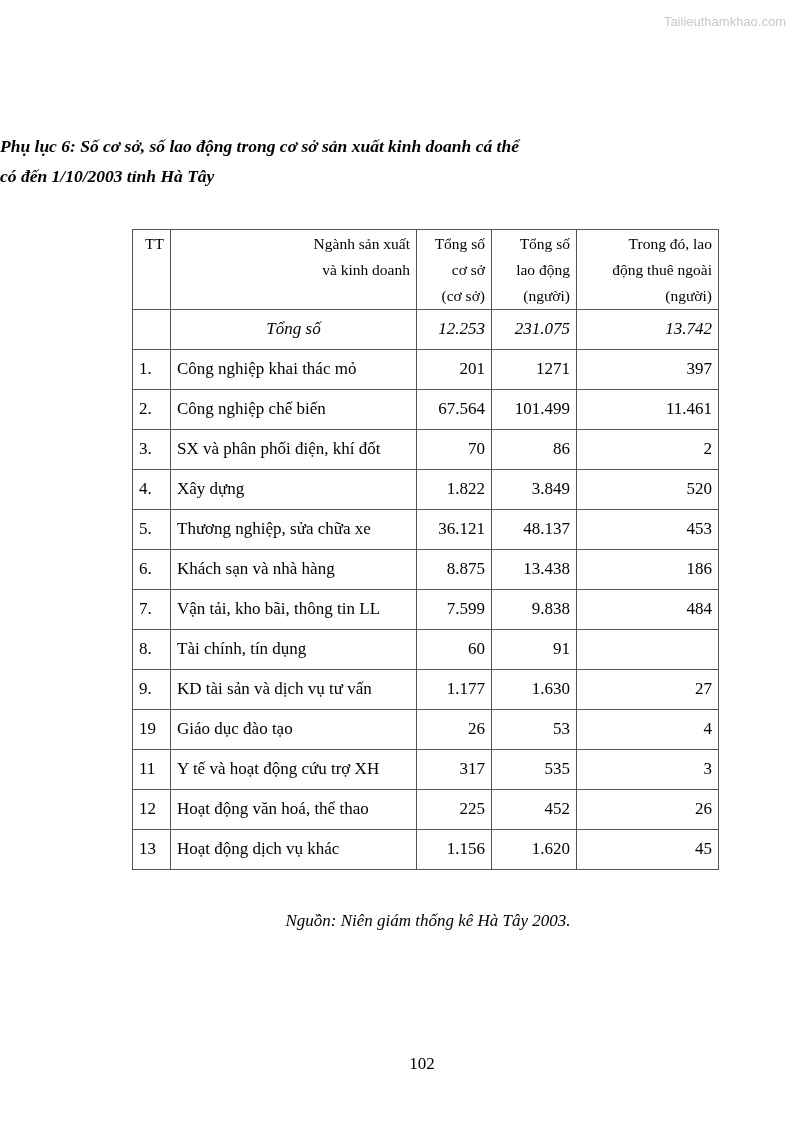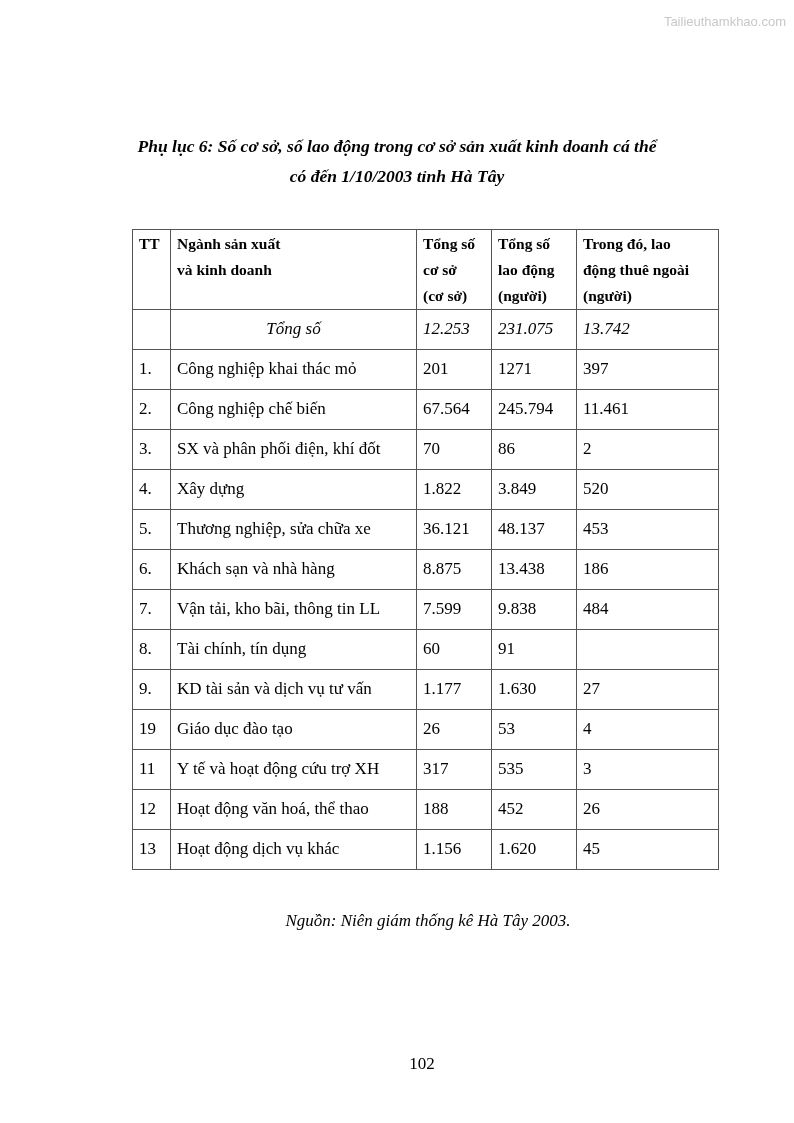--- a/index.html
+++ b/index.html
@@ -1,29 +1,29 @@
 <!DOCTYPE html>
 <html><head>
 <meta charset="utf-8">
 <style>
   html, body { margin:0; padding:0; background:#ffffff; }
   body { width:794px; height:1123px; position:relative; font-family:"Liberation Serif", "DejaVu Serif", serif; color:#000; overflow:hidden; }
   .watermark { position:absolute; top:14px; right:8px; font-family:"Liberation Sans", "DejaVu Sans", sans-serif; font-size:13px; color:#c8c8c8; }
-  .title { position:absolute; top:131px; left:0; width:794px; text-align:center; font-weight:bold; font-style:italic; font-size:17.5px; line-height:30px; }
+  .title { position:absolute; top:131px; left:0; width:794px; text-align:left; font-weight:bold; font-style:italic; font-size:17.5px; line-height:30px; }
   table.data { position:absolute; top:229px; left:132px; border-collapse:collapse; font-size:17px; }
   table.data td, table.data th { border:1px solid #555; padding:0 6px; vertical-align:top; }
-  table.data th { font-weight:bold; font-size:15.5px; line-height:26px; text-align:left; padding-top:1px; height:76px; }
+  table.data th { font-weight:normal; font-size:15.5px; line-height:26px; text-align:right; padding-top:1px; height:76px; }
   th.tt { font-weight:normal; font-size:16px; }
   table.data td { height:40px; line-height:24px; padding-top:7px; box-sizing:border-box; }
   .c0 { width:25px; }
   .c1 { width:233px;margin-left:20px; }
   .c2 { width:62px; }
   .c3 { width:72px; }
   .c4 { width:129px; }
-  td.num { }
+  td.num { text-align:right; }
   tr.total td { font-style:italic; }
   tr.total td.name { text-align:center; }
   .source { position:absolute; top:911px; left:0; width:856px; text-align:center; font-style:italic; font-size:17px; }
   .pageno { position:absolute; top:1054px; left:0; width:844px; text-align:center; font-size:17px; }
 </style>
 </head>
 <body>
 
 <div class="watermark">Tailieuthamkhao.com</div>
 
@@ -69,21 +69,21 @@
         <td>1.</td>
         <td>Công nghiệp khai thác mỏ</td>
         <td class="num">201</td>
         <td class="num">1271</td>
         <td class="num">397</td>
       </tr>
       <tr>
         <td>2.</td>
         <td>Công nghiệp chế biến</td>
         <td class="num">67.564</td>
-        <td class="num">245.794</td>
+        <td class="num">101.499</td>
         <td class="num">11.461</td>
       </tr>
       <tr>
         <td>3.</td>
         <td>SX và phân phối điện, khí đốt</td>
         <td class="num">70</td>
         <td class="num">86</td>
         <td class="num">2</td>
       </tr>
       <tr>
@@ -138,21 +138,21 @@
       <tr>
         <td>11</td>
         <td>Y tế và hoạt động cứu trợ XH</td>
         <td class="num">317</td>
         <td class="num">535</td>
         <td class="num">3</td>
       </tr>
       <tr>
         <td>12</td>
         <td>Hoạt động văn hoá, thể thao</td>
-        <td class="num">188</td>
+        <td class="num">225</td>
         <td class="num">452</td>
         <td class="num">26</td>
       </tr>
       <tr>
         <td>13</td>
         <td>Hoạt động dịch vụ khác</td>
         <td class="num">1.156</td>
         <td class="num">1.620</td>
         <td class="num">45</td>
       </tr>

